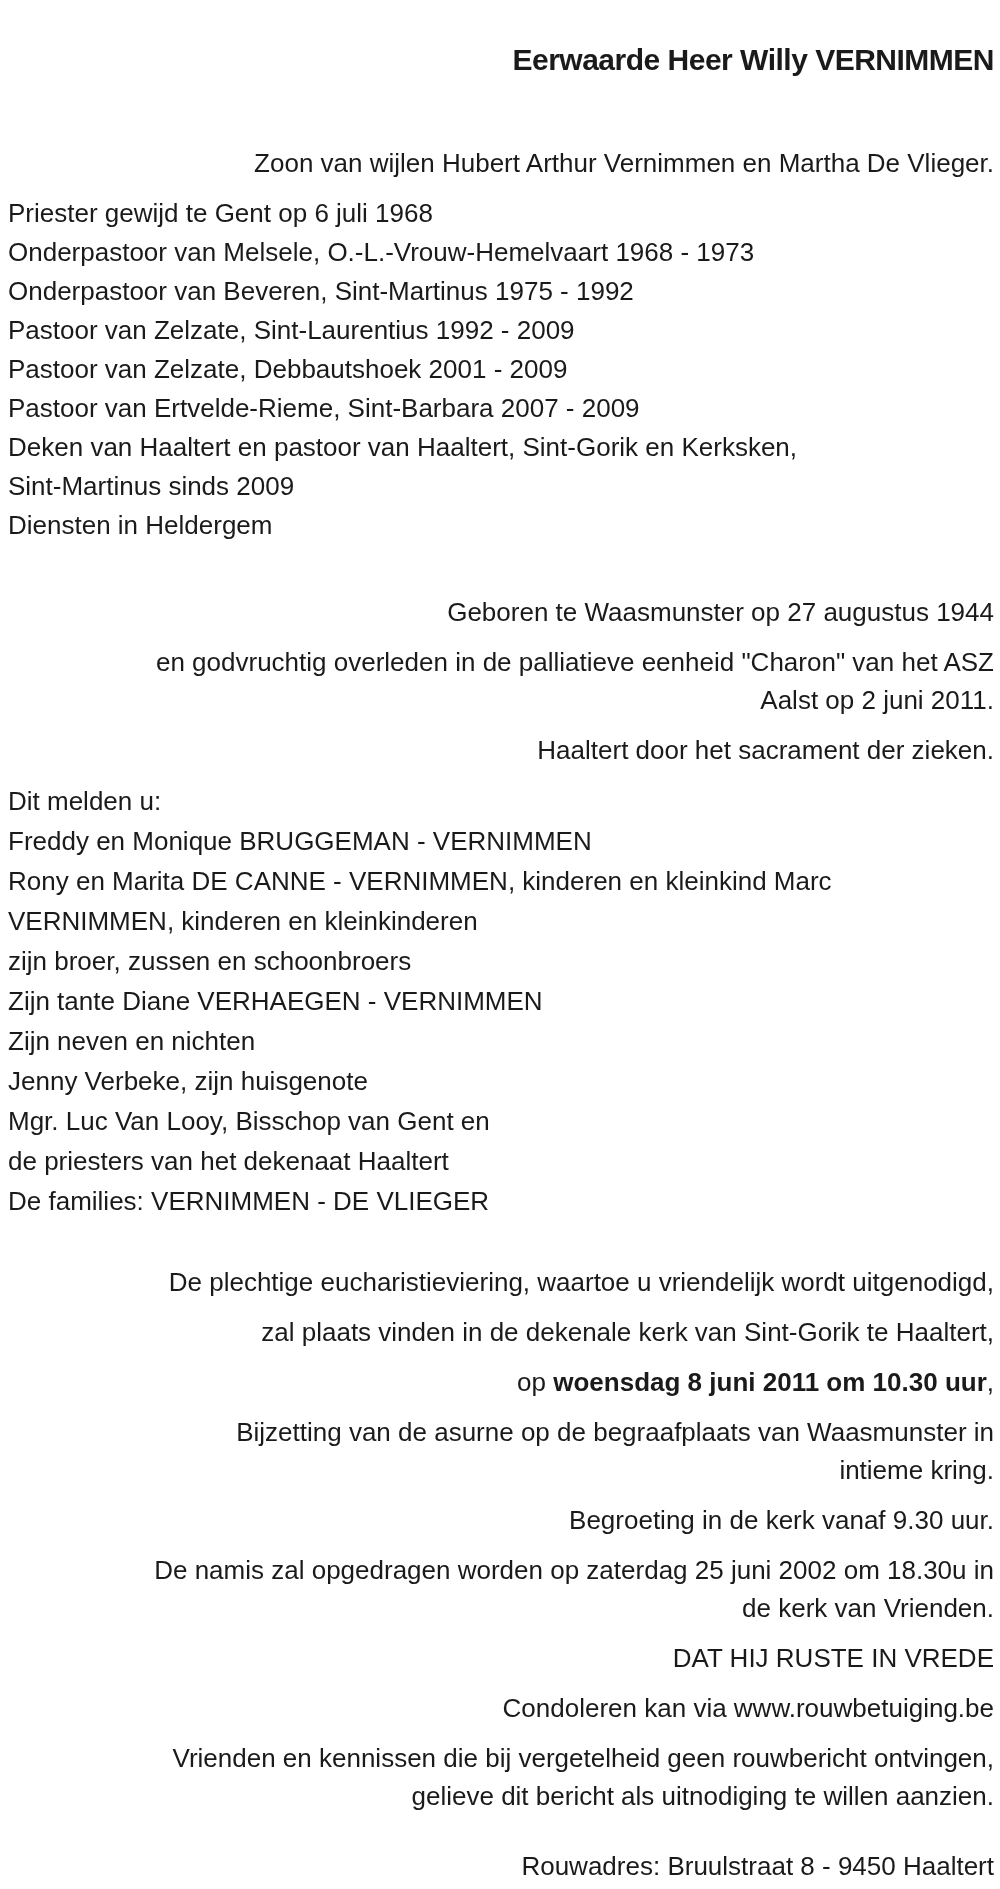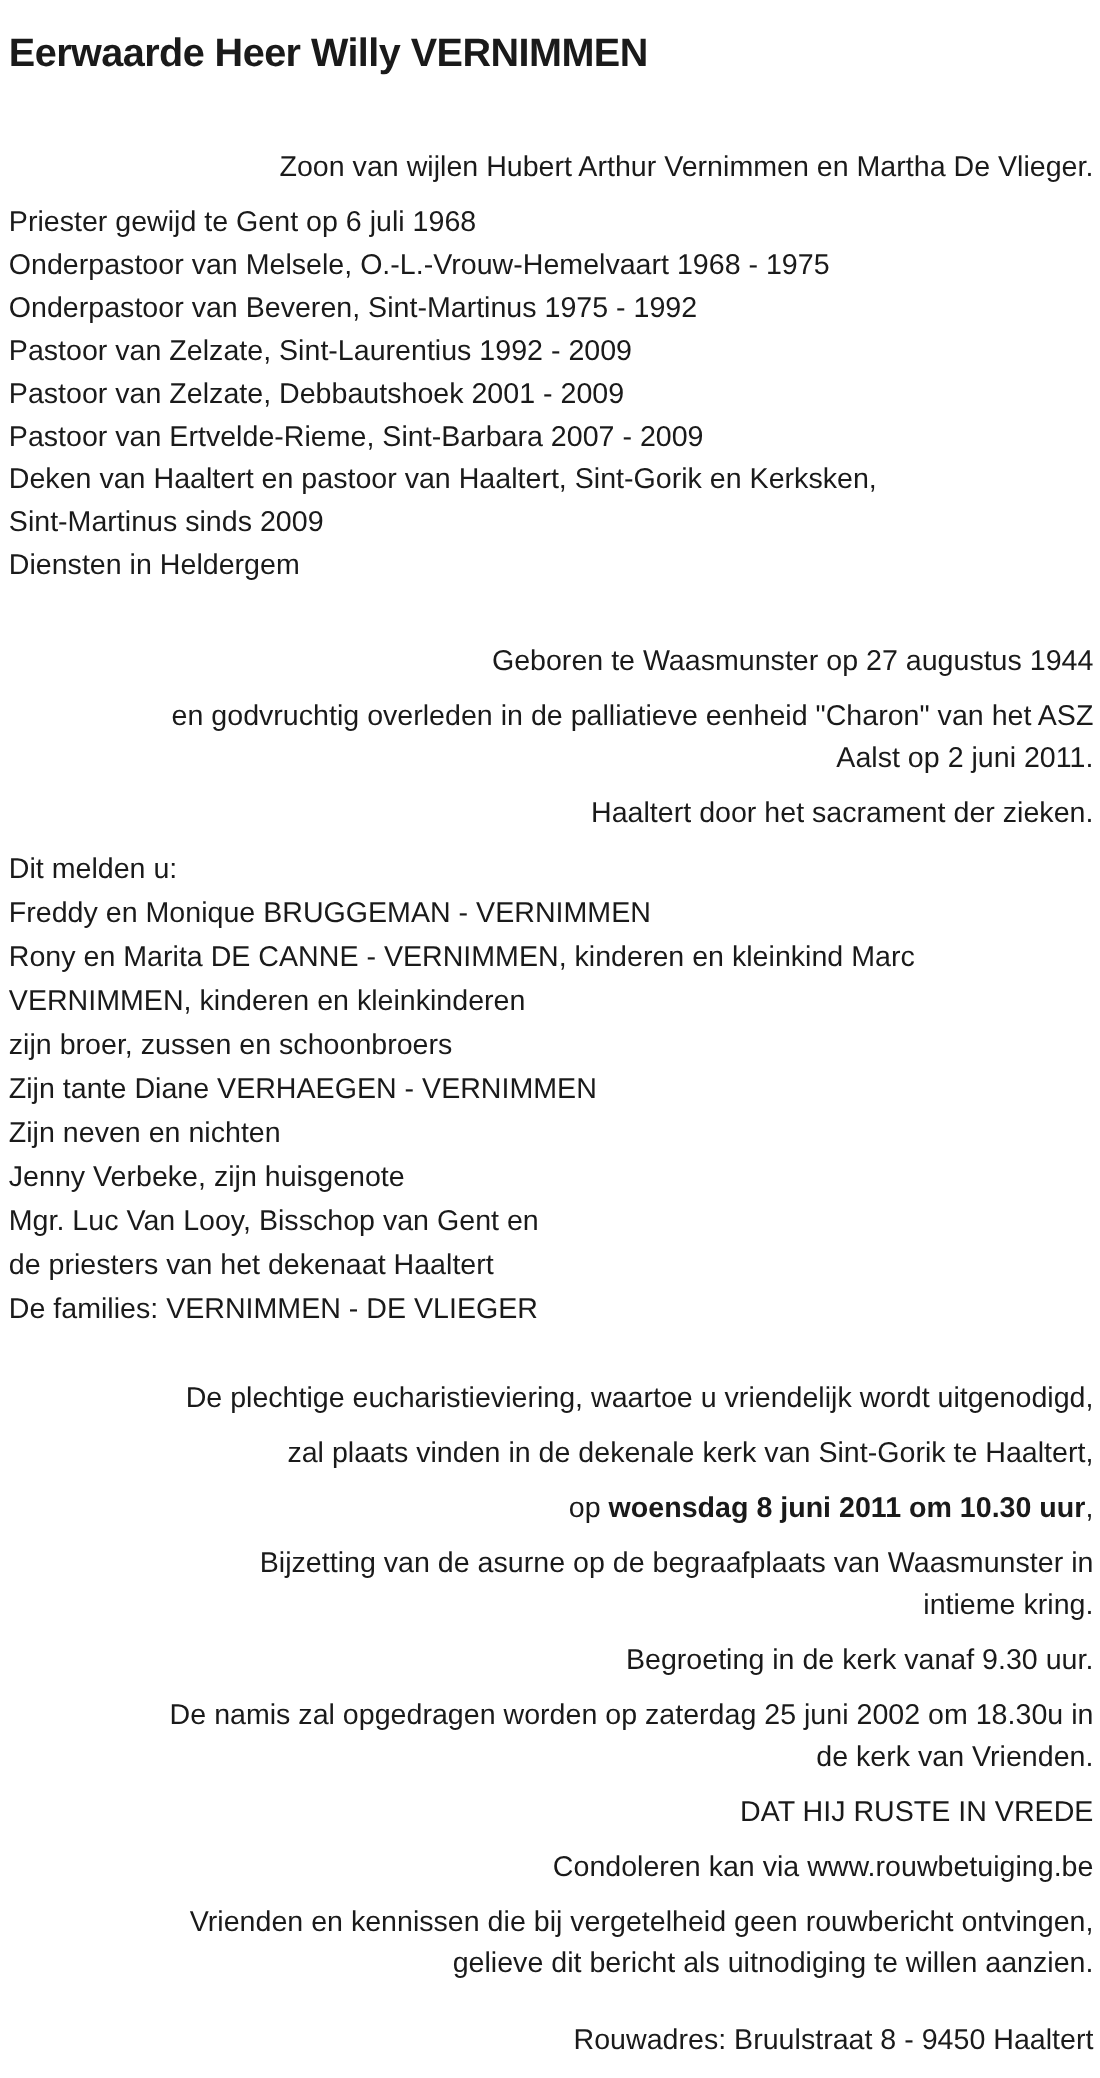--- a/index.html
+++ b/index.html
@@ -6,26 +6,27 @@
   body {
     width: 1000px;
     height: 1889px;
     background: #ffffff;
     color: #1a1a1a;
     font-family: "Liberation Sans", sans-serif;
     overflow: hidden;
   }
   .content { padding: 24px 6px 0 8px; }
   h1.title {
-    font-size: 36px;
+    font-size: 30px;
     line-height: 48px;
-    margin: 0 0 60px 0;
+    margin: 12px 0 60px 0;
     font-weight: bold;
     letter-spacing: -0.5px;
     white-space: nowrap;
+    text-align: right;
   }
   .para { margin: 0 0 12px 0; text-align: right; }
   .list  { margin: 0; }
   .line  { white-space: nowrap; font-size: 26px; line-height: 38px; }
   .lh39 .line { line-height: 39px; }
   .lh40 .line { line-height: 40px; }
   .sp48 { margin-top: 48px; }
   .sp42 { margin-top: 42px; margin-left: 16px; }
   .sp32 { margin-top: 32px; }
   .b { font-weight: bold; }
@@ -34,21 +35,21 @@
 <body style="background: rgb(255, 255, 255); color: rgb(26, 26, 26);">
 
 <div class="content">
   <h1 class="title">Eerwaarde Heer Willy VERNIMMEN</h1>
   <div id="blocks">
       <div class="para">
         <div class="line">Zoon van wijlen Hubert Arthur Vernimmen en Martha De Vlieger.</div>
       </div>
       <div class="list lh39">
         <div class="line">Priester gewijd te Gent op 6 juli 1968</div>
-        <div class="line">Onderpastoor van Melsele, O.-L.-Vrouw-Hemelvaart 1968 - 1975</div>
+        <div class="line">Onderpastoor van Melsele, O.-L.-Vrouw-Hemelvaart 1968 - 1973</div>
         <div class="line">Onderpastoor van Beveren, Sint-Martinus 1975 - 1992</div>
         <div class="line">Pastoor van Zelzate, Sint-Laurentius 1992 - 2009</div>
         <div class="line">Pastoor van Zelzate, Debbautshoek 2001 - 2009</div>
         <div class="line">Pastoor van Ertvelde-Rieme, Sint-Barbara 2007 - 2009</div>
         <div class="line">Deken van Haaltert en pastoor van Haaltert, Sint-Gorik en Kerksken,</div>
         <div class="line">Sint-Martinus sinds 2009</div>
         <div class="line">Diensten in Heldergem</div>
       </div>
       <div class="para sp48">
         <div class="line">Geboren te Waasmunster op 27 augustus 1944</div>

